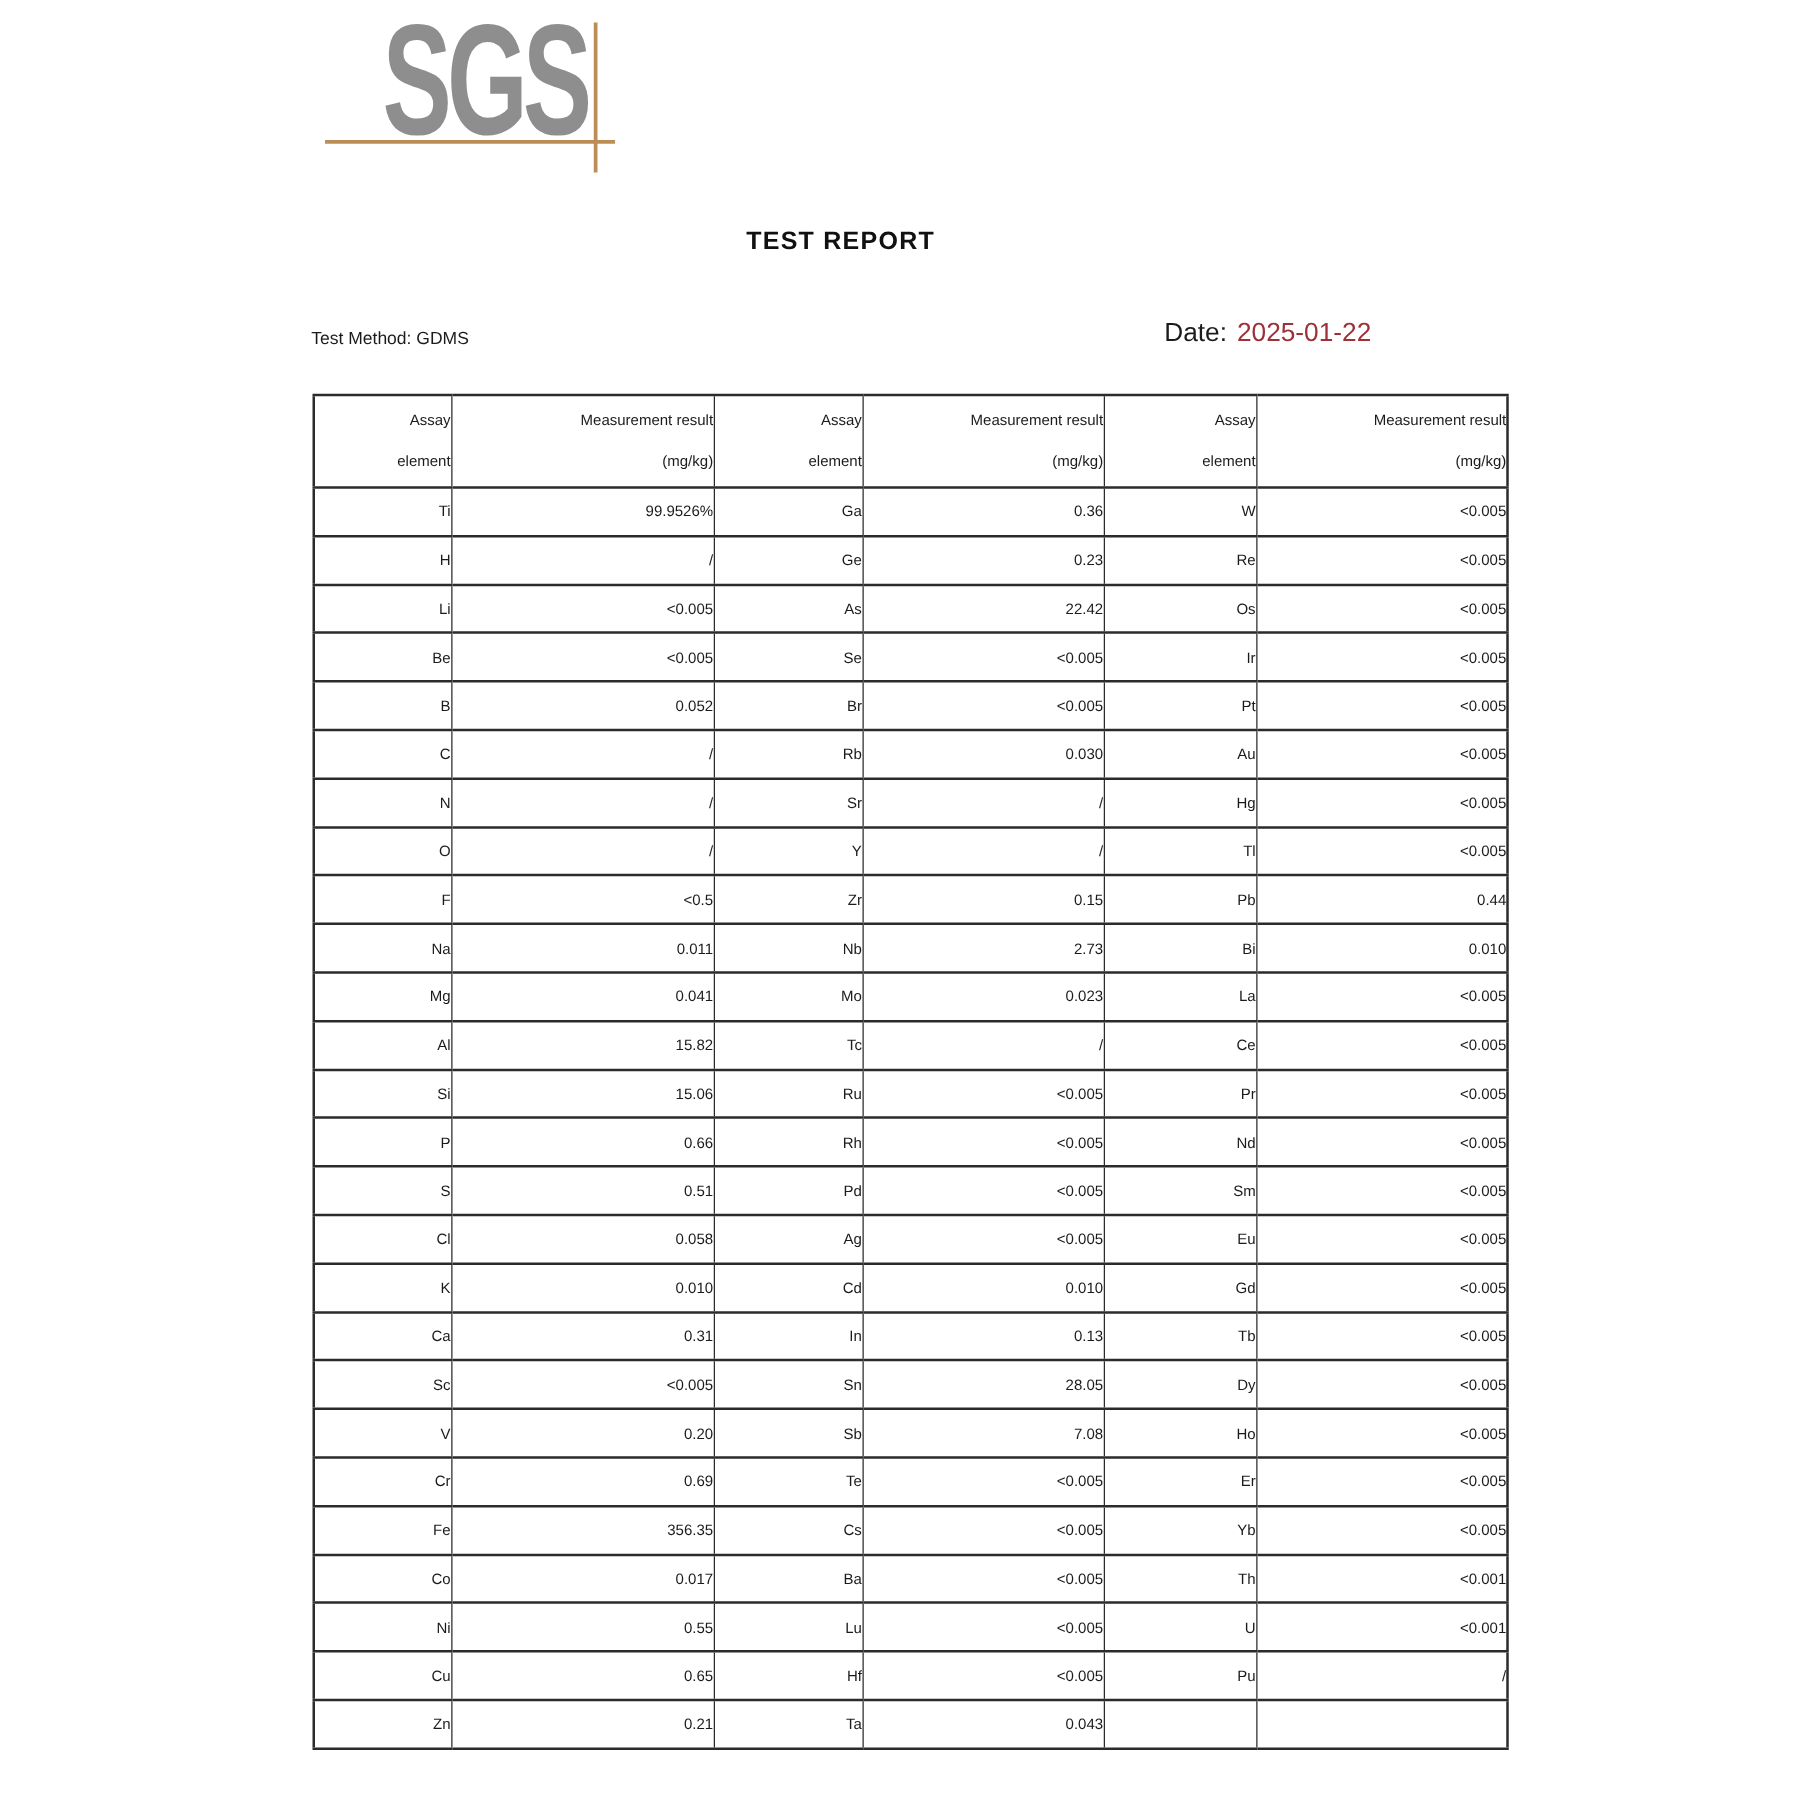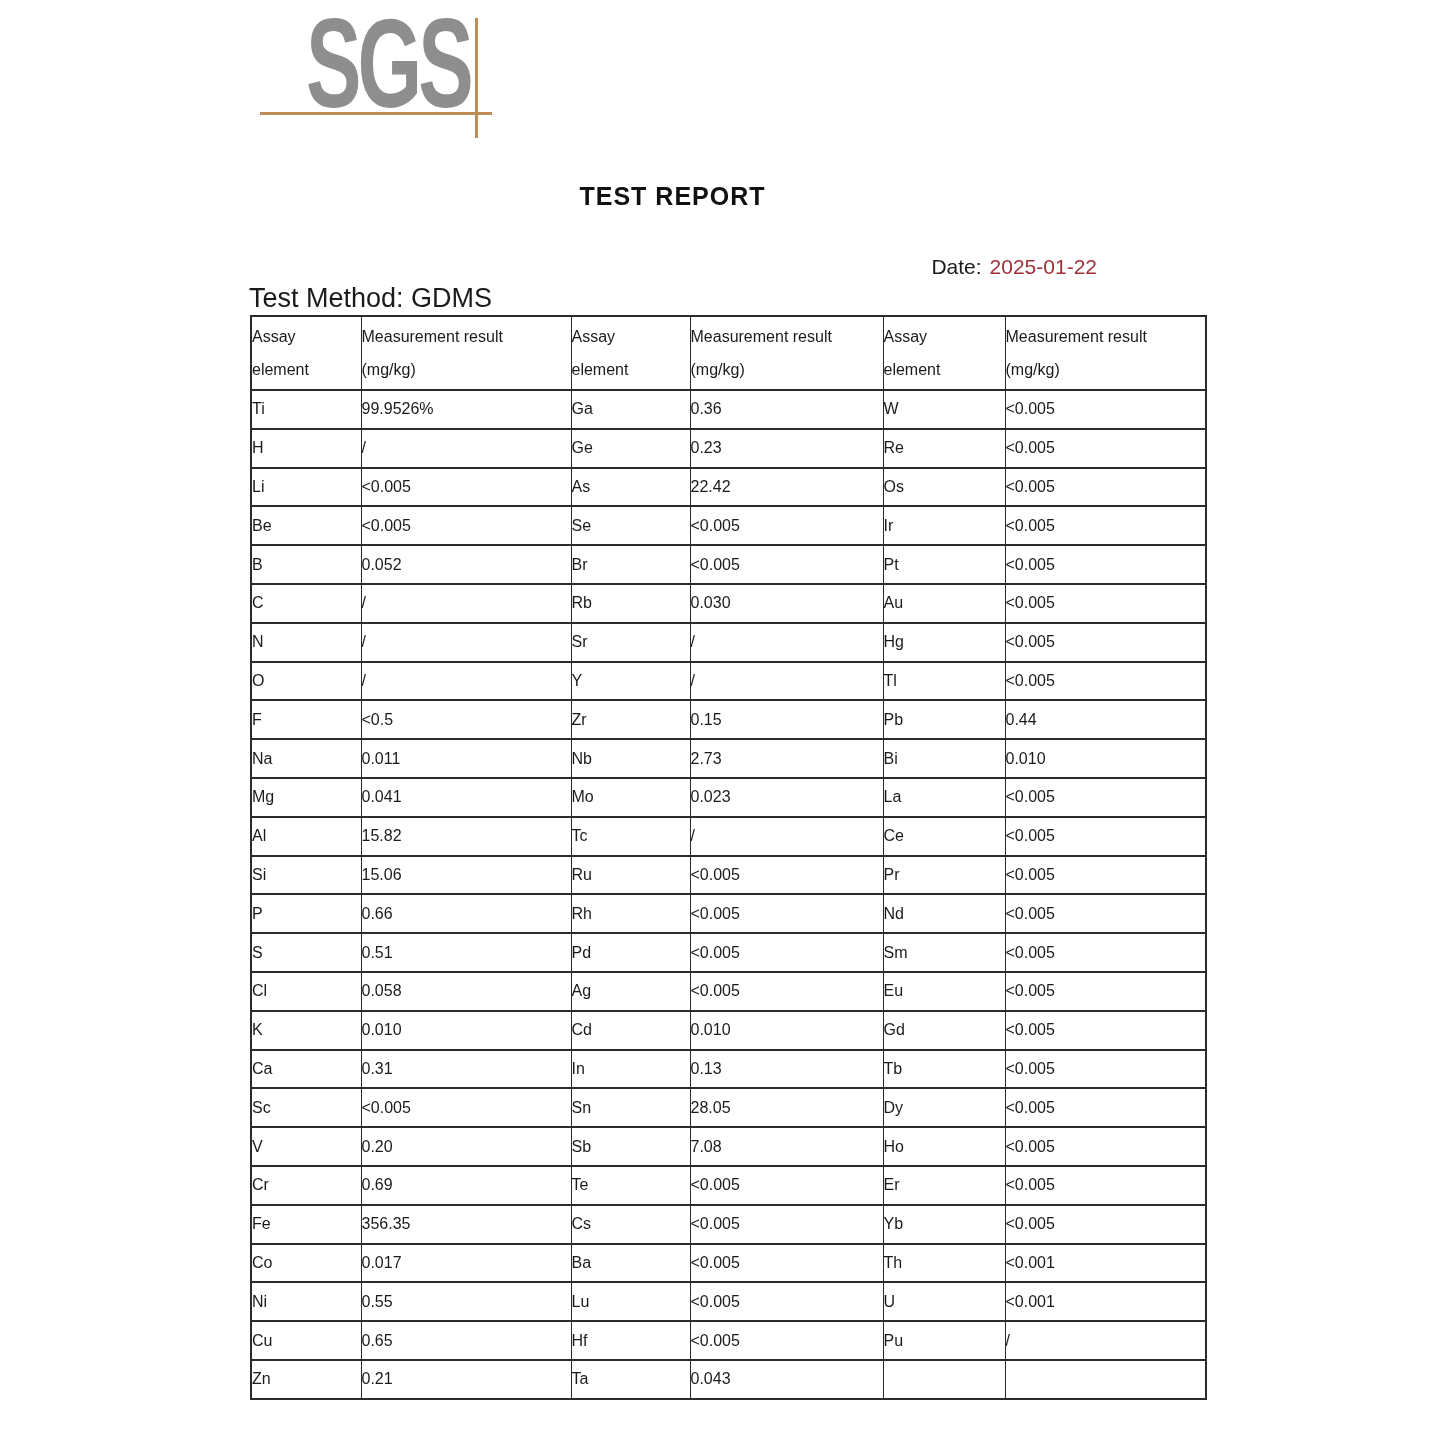--- a/index.html
+++ b/index.html
@@ -56,32 +56,32 @@
   }
 
   
   .title {
     position: absolute;
     left: 0;
     top: 182px;
     width: 100%;
     margin: 0;
     text-align: center;
-    font-size: 25px;
+    font-size: 20px;
     font-weight: 700;
     letter-spacing: 1px;
     color: #111111;
   }
 
   
   .method {
     position: absolute;
     left: 249px;
-    top: 283px;
-    font-size: 27px;
+    top: 262px;
+    font-size: 14px;
   }
   .date-line {
     position: absolute;
     right: 248px;
     top: 255px;
     font-size: 21px;
     margin-left: 24px;
   }
   .date-value {
     color: #9e3038;
@@ -90,22 +90,22 @@
 
   
   table.assay {
     position: absolute;
     left: 250px;
     top: 315px;
     width: 955px;
     height: 1085px;
     border-collapse: collapse;
     table-layout: fixed;
-    text-align: left;
-    font-size: 16px;
+    text-align: right;
+    font-size: 12px;
     color: #1b1b1b;
     border-radius: 32px;
   }
   table.assay, table.assay th, table.assay td {
     border: 1px solid #2b2b2b;
   }
   table.assay th, table.assay td {
     border-top-width: 2px;
     border-bottom-width: 2px;
     padding: 0;

